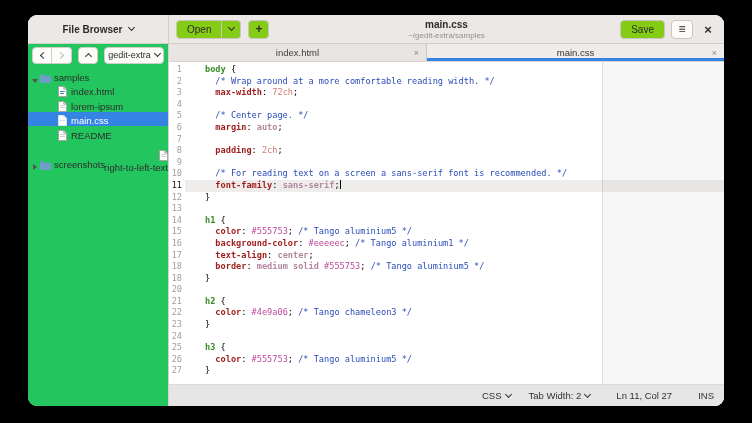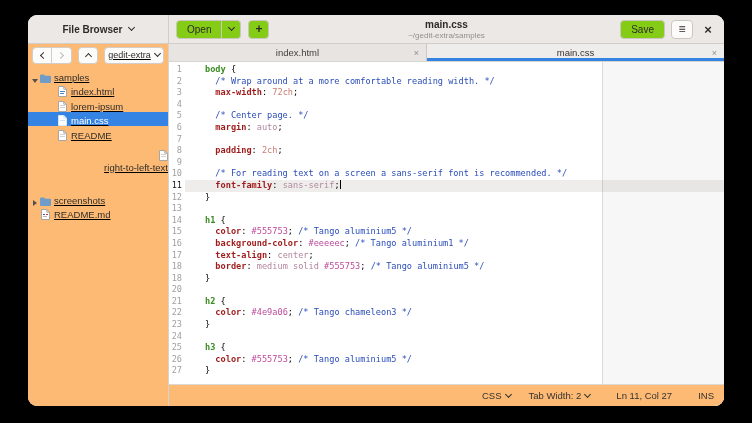--- a/index.html
+++ b/index.html
@@ -29,21 +29,21 @@
   .close-btn { width:18px; height:18px; border:none; background:transparent; font-size:13px; font-weight:bold; color:#2e2b28; display:flex; align-items:center; justify-content:center; }
 
   .chev { width:5px; height:5px; border-right:1.2px solid currentColor; border-bottom:1.2px solid currentColor; display:inline-block; transform:rotate(45deg); margin-top:-3px; }
   .chev.left  { transform:rotate(135deg); margin:0 0 0 2px; }
   .chev.right { transform:rotate(-45deg); margin:0 2px 0 0; }
   .chev.up    { transform:rotate(225deg); margin-top:2px; }
 
   
   .content { flex:1; display:flex; min-height:0; }
 
-  .sidebar { flex:0 0 141px; width:141px; background:#fdba74; border-right:1px solid #d6d2cd; display:flex; flex-direction:column;text-decoration:underline; }
+  .sidebar { flex:0 0 141px; width:141px; background:#22c55e; border-right:1px solid #d6d2cd; display:flex; flex-direction:column; }
   .nav-row { flex:0 0 22px; display:flex; align-items:center; padding:0 4px; }
   .nav-btn { width:20px; height:17px; background:#fcfcfb; border:1px solid #d2cdc8; border-radius:4px;
     display:inline-flex; align-items:center; justify-content:center; color:#3a3734; }
   .nav-btn.disabled { color:#bfbbb6; }
   .nav-pair { display:flex; margin-right:6px; }
   .nav-pair .nav-btn:first-child { border-radius:4px 0 0 4px; }
   .nav-pair .nav-btn:last-child { border-radius:0 4px 4px 0; border-left:none; }
   .up-btn { margin-right:6px; }
   .loc-btn { flex:1; height:17px; background:#fcfcfb; border:1px solid #d2cdc8; border-radius:4px;
     font-size:9px; color:#2e2b28; display:inline-flex; align-items:center; justify-content:center; gap:4px; }
@@ -73,26 +73,26 @@
   .code { flex:1; position:relative; padding-top:2px; white-space:pre; z-index:1; }
   .cl { height:11.6px; color:#000; position:relative; z-index:1;padding-left:20px; }
   .cl.current { background:var(--current-line); }
   .margin-overlay { position:absolute; left:433px; top:0; bottom:0; right:0;
     background:rgba(120,118,112,0.055); border-left:1px solid rgba(120,118,112,0.22); z-index:3; pointer-events:none; }
 
   .tk-sel  { color:var(--selector); font-weight:bold; }
   .tk-prop { color:var(--property); font-weight:bold; }
   .tk-com  { color:var(--comment);text-align:center; }
   .tk-num  { color:var(--number); }
-  .tk-val  { color:var(--value); }
+  .tk-val  { color:var(--value);font-weight:bold; }
   .tk-hex  { color:var(--hexval); }
   .caret { display:inline-block; width:1px; height:9.5px; background:#000; vertical-align:-1.5px; }
 
   
-  .statusbar { flex:0 0 22px; background:#fdba74; border-top:1px solid #dcd8d3;
+  .statusbar { flex:0 0 22px; background:#e5e5e5; border-top:1px solid #dcd8d3;
     display:flex; align-items:center; justify-content:flex-end; font-size:9.5px; color:#35322f; padding-right:10px; }
   .sb-item { display:inline-flex; align-items:center; gap:4px; }
   .sb-lang { margin-right:18px; }
   .sb-tab  { margin-right:26px;text-align:right; }
   .sb-pos  { margin-right:26px; }
 </style>
 </head>
 <body>
 
 <div class="window">
@@ -208,43 +208,30 @@
             <span class="tree-icon">
               <svg width="9" height="11" viewBox="0 0 9 11">
                 <path d="M0.5 0.5 L5.8 0.5 L8.5 3.2 L8.5 10.5 L0.5 10.5 Z" fill="#ffffff" stroke="#a9a6a2" stroke-width="1"></path>
                 <path d="M5.8 0.5 L5.8 3.2 L8.5 3.2" fill="none" stroke="#a9a6a2" stroke-width="1"></path>
                 <rect x="2" y="4" width="5" height="1" fill="#d5d2ce"></rect>
                 <rect x="2" y="6" width="5" height="1" fill="#d5d2ce"></rect>
               </svg>
             </span>
             <span class="tree-label">right-to-left-text</span>
           </div>
-          <div class="tree-row" style="padding-left: 2px; margin-top: 36px;">
+          <div class="tree-row" style="padding-left: 2px;">
             <span class="exp-slot">
               <span class="exp-right"></span>
             </span>
             <span class="tree-icon">
               <svg width="11" height="9" viewBox="0 0 11 9">
                 <path d="M0 1.5 Q0 .5 1 .5 L4 .5 L5.2 1.8 L10 1.8 Q11 1.8 11 2.8 L11 8 Q11 9 10 9 L1 9 Q0 9 0 8 Z" fill="#6f9cc9"></path>
               </svg>
             </span>
             <span class="tree-label">screenshots</span>
-          </div>
-          <div class="tree-row" style="padding-left: 2px;">
-            <span class="exp-slot"></span>
-            <span class="tree-icon">
-              <svg width="9" height="11" viewBox="0 0 9 11">
-                <path d="M0.5 0.5 L5.8 0.5 L8.5 3.2 L8.5 10.5 L0.5 10.5 Z" fill="#ffffff" stroke="#a9a6a2" stroke-width="1"></path>
-                <path d="M5.8 0.5 L5.8 3.2 L8.5 3.2" fill="none" stroke="#a9a6a2" stroke-width="1"></path>
-                <rect x="2" y="5" width="2" height="1" fill="#3465a4"></rect>
-                <rect x="5" y="5" width="2" height="1" fill="#cc3333"></rect>
-                <rect x="2" y="7" width="4" height="1" fill="#b8b5b1"></rect>
-              </svg>
-            </span>
-            <span class="tree-label">README.md</span>
           </div>
         </div>
     </div>
 
     <div class="editorcol">
       <div class="tabbar">
         <div class="tab tab-inactive">
           <span>index.html</span>
           <span class="tab-close">×</span>
         </div>

